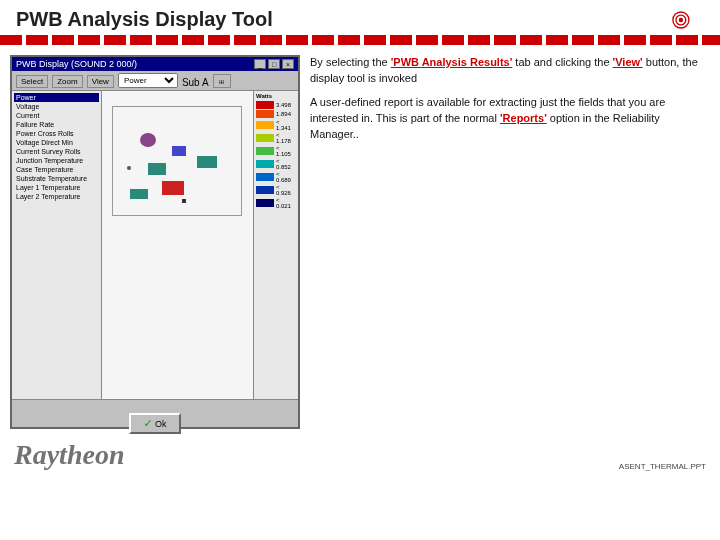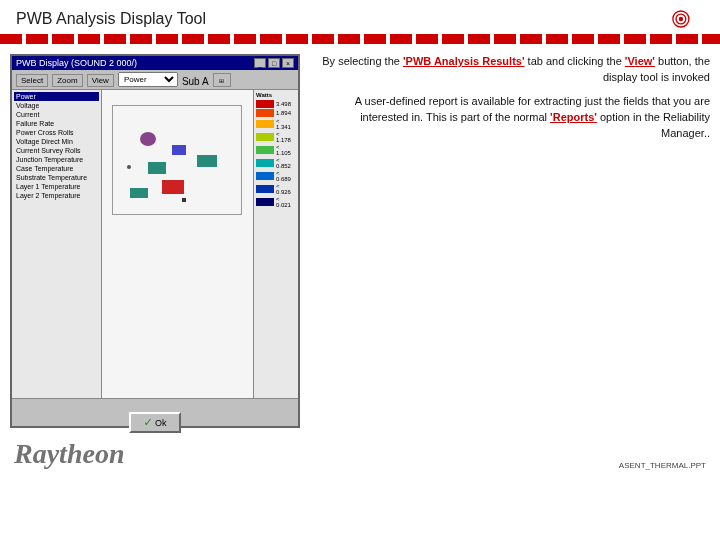--- a/index.html
+++ b/index.html
@@ -13,22 +13,22 @@
     }
 
     
     .header {
       display: flex;
       align-items: center;
       justify-content: space-between;
       padding: 8px 16px 4px 16px;
     }
     .header-title {
-      font-size: 16px;
-      font-weight: normal;
+      font-size: 20px;
+      font-weight: bold;
       color: #222;
     }
     .logo-area {
       display: flex;
       align-items: center;
       gap: 4px;
     }
     .logo-icon {
       width: 32px;
       height: 22px;
@@ -202,21 +202,20 @@
 
     
     .text-panel {
       flex: 1;
       font-size: 11px;
       color: #111;
       line-height: 1.45;
     }
     .text-panel p {
       margin-bottom: 8px;
-      text-align: right;
     }
     .highlight-red {
       font-weight: bold;
       color: #cc0000;
       text-decoration: underline;
     }
 
     
     .bottom-area {
       display: flex;

